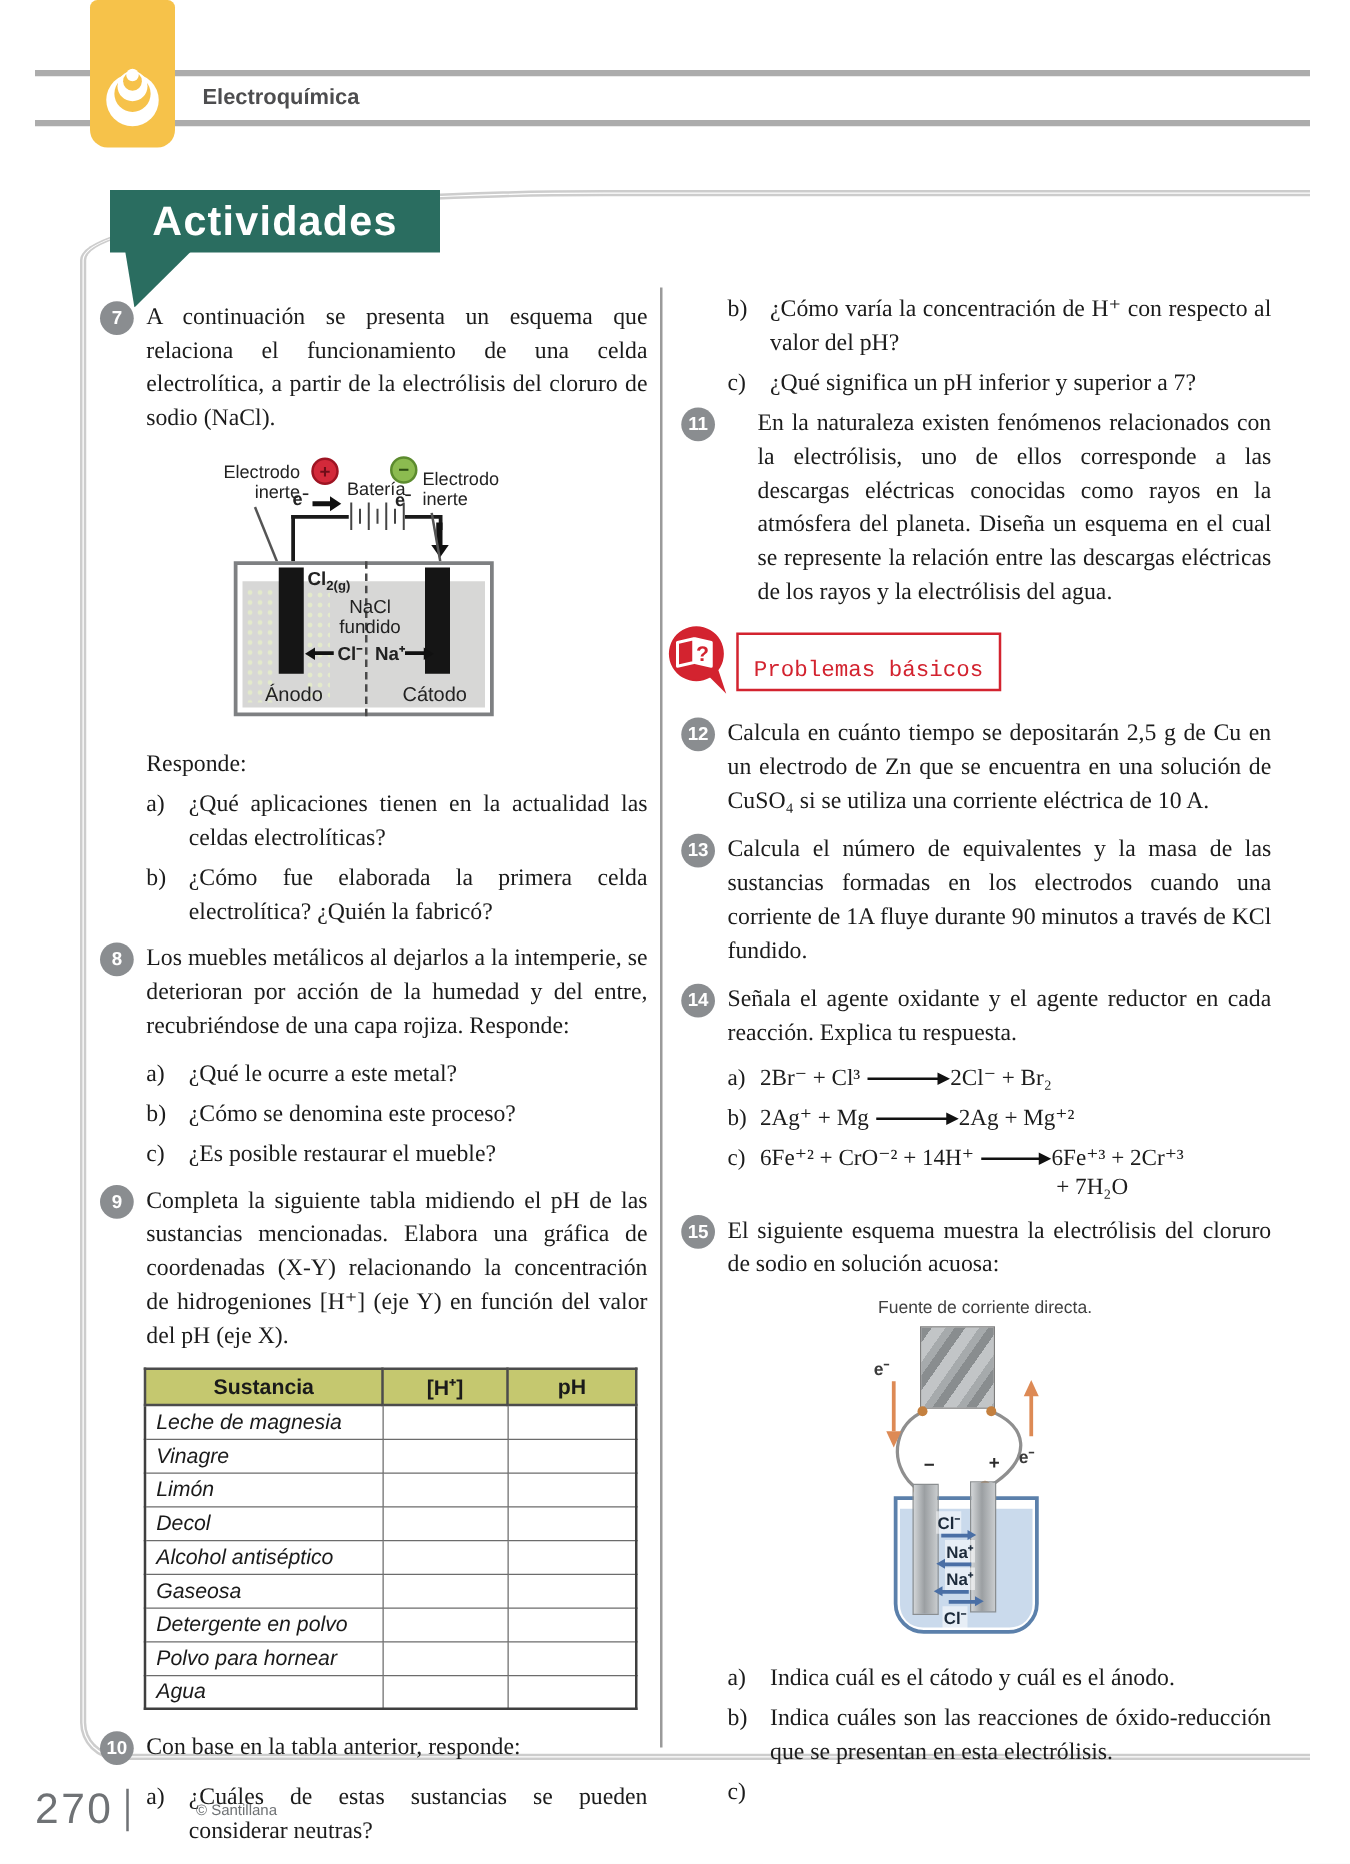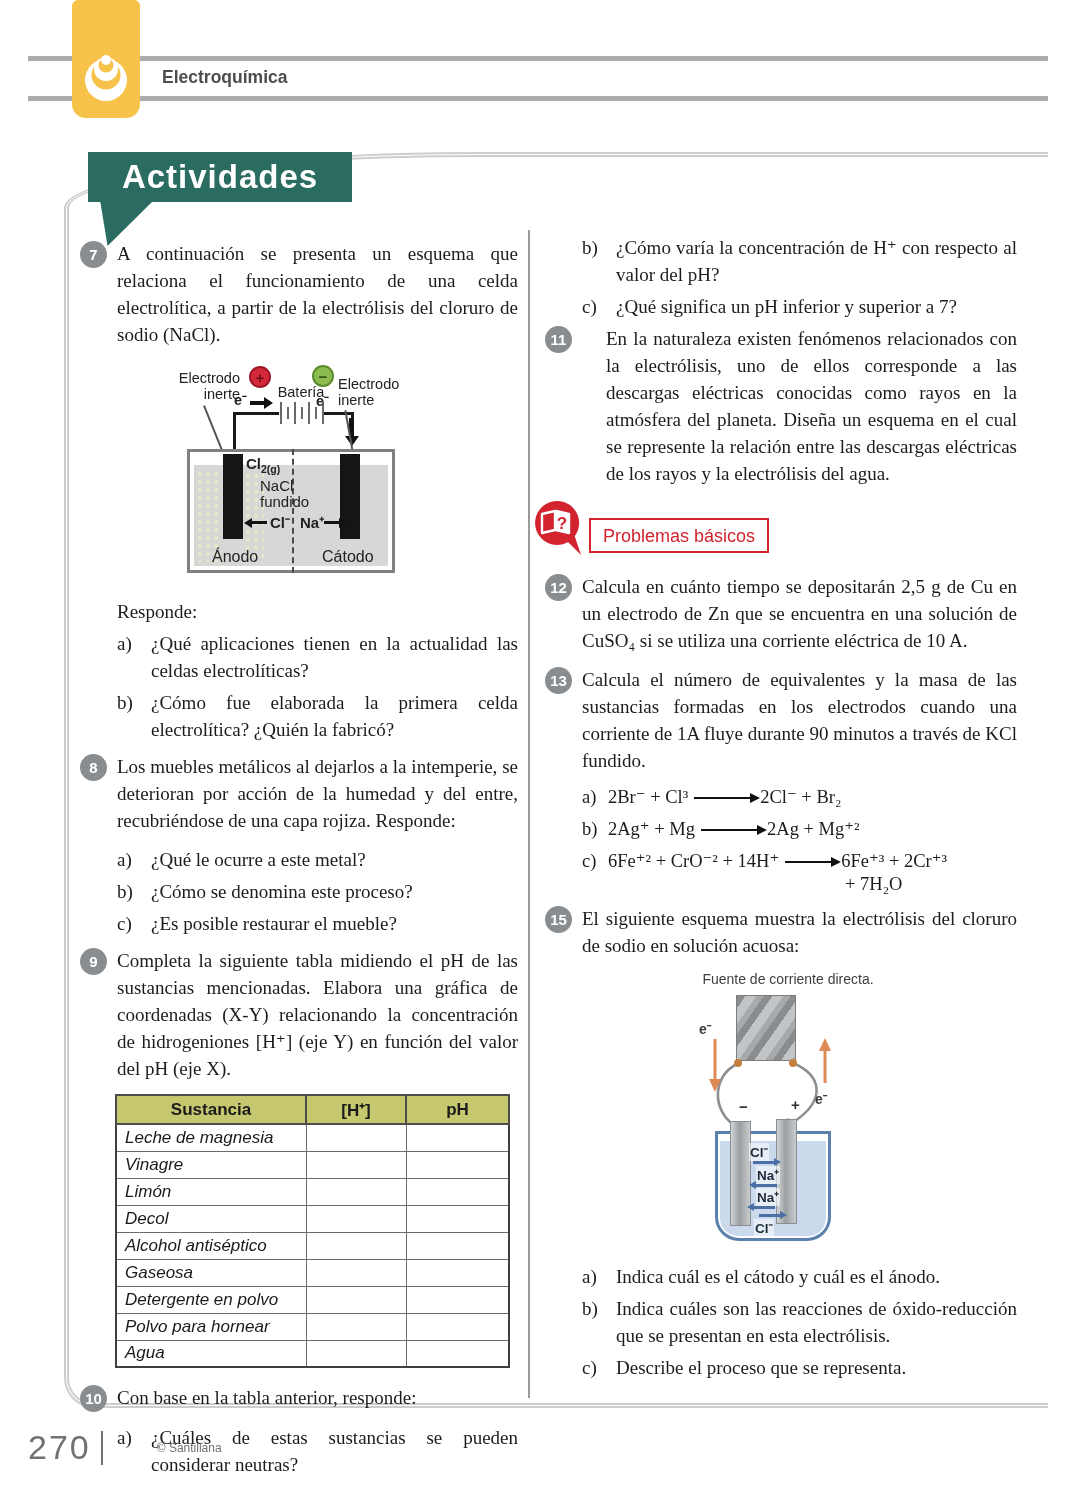--- a/index.html
+++ b/index.html
@@ -71,22 +71,22 @@
   .d1-ion-arrow { position:absolute; height:3px; background:#111; }
   .d1-ion-arrow.r:after { content:""; position:absolute; right:-7px; top:-3.5px; border-left:8px solid #111;
                 border-top:5px solid transparent; border-bottom:5px solid transparent; }
   .d1-ion-arrow.l:after { content:""; position:absolute; left:-7px; top:-3.5px; border-right:8px solid #111;
                 border-top:5px solid transparent; border-bottom:5px solid transparent; }
   .d1-bottom { position:absolute; font-size:16px; }
   sub { font-size:70%; }
 
   
   .problemas { display:flex; align-items:flex-end; gap:6px; margin:4px 0 14px -14px; }
-  .prob-box { border:2px solid #d3232f; color:#d3232f; font-family:Liberation Sans, sans-serif;
-              font-size:18px; padding:6px 12px 4px; margin-bottom:6px; }
+  .prob-box { border:2px solid #d3232f; color:#d3232f; font-family:Liberation Mono, monospace;
+              font-size:18px; padding:19px 12px 4px; margin-bottom:6px; }
 
   
   .eq-row { margin:6px 0 10px 37px; font-size:18.5px; white-space:nowrap; }
   .eq-row .letter { display:inline-block; width:26px; }
   .rxn-arrow { display:inline-block; width:58px; height:2px; background:#111;
                vertical-align:4px; position:relative; margin:0 8px 0 6px; }
   .rxn-arrow:after { content:""; position:absolute; right:-8px; top:-4px; border-left:10px solid #111;
                      border-top:5px solid transparent; border-bottom:5px solid transparent; }
   .eq-cont { margin:0 0 10px 300px; font-size:18.5px; }
 
@@ -199,21 +199,21 @@
       <div class="d1-beaker">
         <div class="d1-liquid"></div>
       </div>
       <div class="d1-bubbles" style="left:48px;top:110px;width:26px;height:92px;"></div>
       <div class="d1-bubbles" style="left:96px;top:112px;width:20px;height:88px;"></div>
       <div class="d1-electrode" style="left:75px;"></div>
       <div class="d1-electrode" style="left:192px;"></div>
       <div class="d1-dash"></div>
 
       <div class="d1-label" style="left:98px;top:96px;font-size:15px;font-weight:700;"><span>Cl</span><sub>2(g)</sub></div>
-      <div class="d1-label" style="left:112px;top:118px;width:72px;text-align:left;font-size:15px;">NaCl
+      <div class="d1-label" style="left:112px;top:118px;width:72px;text-align:center;font-size:15px;">NaCl
 fundido</div>
 
       <div class="d1-ion-arrow l" style="left:103px;top:161px;width:16px;"></div>
       <div class="d1-ion" style="left:122px;top:152px;">Cl⁻</div>
       <div class="d1-ion" style="left:152px;top:152px;">Na⁺</div>
       <div class="d1-ion-arrow r" style="left:176px;top:161px;width:16px;"></div>
 
       <div class="d1-bottom" style="left:64px;top:188px;">Ánodo</div>
       <div class="d1-bottom" style="left:174px;top:188px;">Cátodo</div>
     </div>
@@ -348,20 +348,24 @@
     <div class="ex">
       <div class="badge">12</div>
       <div class="ex-text">Calcula en cuánto tiempo se depositarán 2,5 g de Cu en un electrodo de Zn que se encuentra en una solución de CuSO₄ si se utiliza una corriente eléctrica de 10 A.</div>
     </div>
 
     <div class="ex">
       <div class="badge">13</div>
       <div class="ex-text">Calcula el número de equivalentes y la masa de las sustancias formadas en los electrodos cuando una corriente de 1A fluye durante 90 minutos a través de KCl fundido.</div>
     </div>
 
+    <div class="ex">
+      <div class="badge">14</div>
+      <div class="ex-text">Señala el agente oxidante y el agente reductor en cada reacción. Explica tu respuesta.</div>
+    </div>
 
     <div class="eq-row">
       <span class="letter">a)</span><span>2Br⁻ + Cl³</span><span class="rxn-arrow"></span><span>2Cl⁻ + Br₂</span>
     </div>
     <div class="eq-row">
       <span class="letter">b)</span><span>2Ag⁺ + Mg</span><span class="rxn-arrow"></span><span>2Ag + Mg⁺²</span>
     </div>
     <div class="eq-row" style="margin-bottom:2px;">
       <span class="letter">c)</span><span>6Fe⁺² + CrO⁻² + 14H⁺</span><span class="rxn-arrow" style="width:48px;"></span><span>6Fe⁺³ + 2Cr⁺³</span>
     </div>
@@ -413,21 +417,20 @@
     <div class="sub-item">
       <span class="letter">a)</span>
       <span class="txt">Indica cuál es el cátodo y cuál es el ánodo.</span>
     </div>
     <div class="sub-item">
       <span class="letter">b)</span>
       <span class="txt">Indica cuáles son las reacciones de óxido-reducción que se presentan en esta electrólisis.</span>
     </div>
     <div class="sub-item">
       <span class="letter">c)</span>
-      <span class="txt">Describe el proceso que se representa.</span>
     </div>
   </div>
 
   <div class="footer">
     <span class="page-num">270</span>
     <span class="foot-bar"></span>
     <span class="publisher">© Santillana</span>
   </div>
 
 </div>

